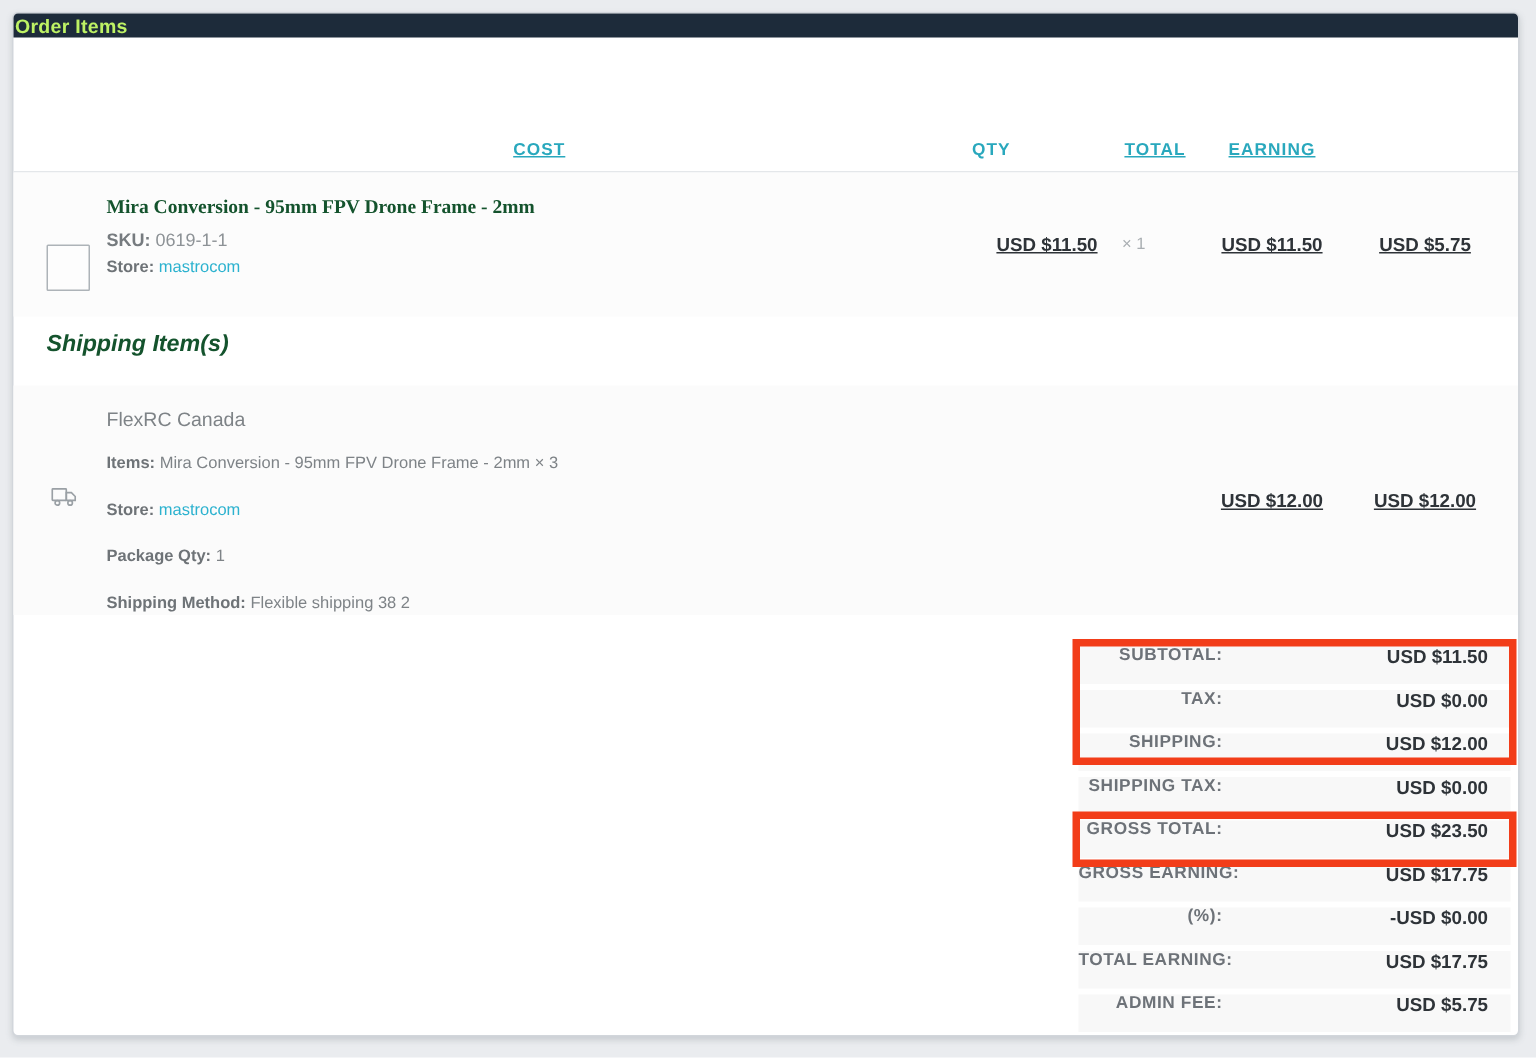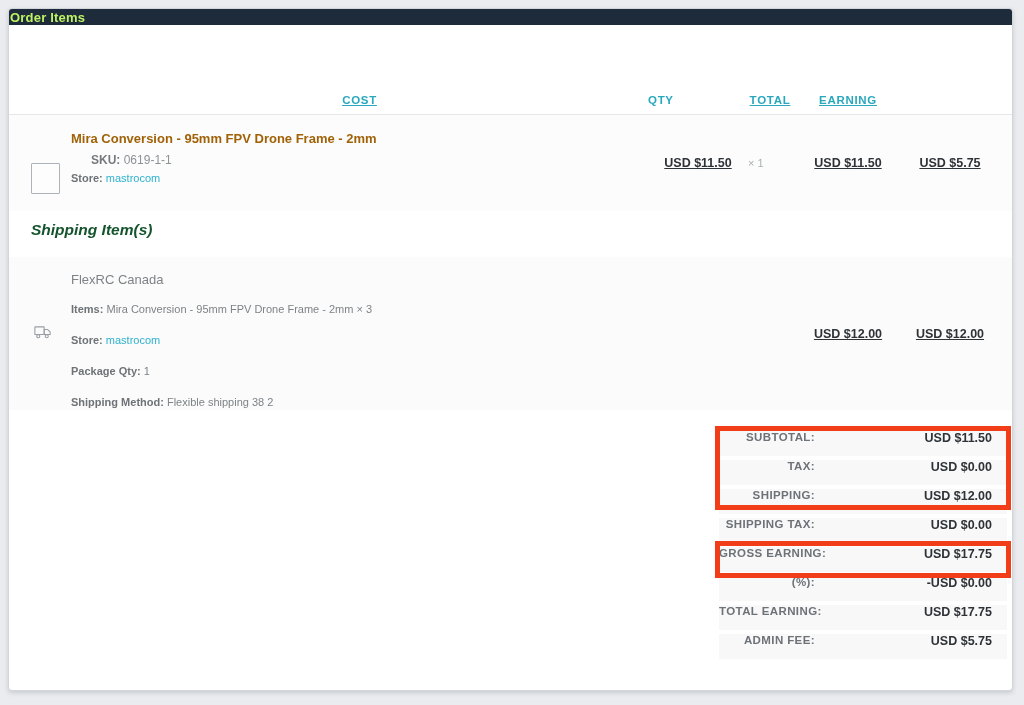--- a/index.html
+++ b/index.html
@@ -66,30 +66,31 @@
   .thumb {
     width: 29px; height: 31px;
     border: 1px solid #adb3b8;
     background: #fdfdfd;
     border-radius: 1px;
     align-self: start;
     margin-top: 31px;
   }
   .item-details { align-self: start; padding-top: 14px; }
   .item-link {
-    color: #a16207;
+    color: #14532d;
     font-size: 13px;
     font-weight: 600;
     text-decoration: none;
     display: inline-block;
     margin-bottom: 7px;
     cursor: pointer;
+    font-family: Liberation Serif, serif;
   }
   .meta-line { font-size: 12px; color: #8d9296; margin-bottom: 5px; }
-  .meta-line b { color: #767b7f; margin-left: 20px; }
+  .meta-line b { color: #767b7f; }
   .store-line { font-size: 11px; color: #6e7377; font-weight: bold; margin-top: 3px; }
   .store-link { color: #2cb2cf; font-weight: normal; text-decoration: none; cursor: pointer; }
   .money { font-size: 12.5px; font-weight: bold; color: #2e3338; white-space: nowrap; }
   .qty-val { font-size: 11px; color: #a9aeb2; }
 
   .ship-heading {
     position: absolute;
     left: 22px; top: 196px;
     color: #14532d;
     font-size: 15.5px;
@@ -236,20 +237,24 @@
       </div>
       <div class="totals-row">
         <div class="totals-label">SHIPPING:</div>
         <div class="totals-value">USD $12.00</div>
       </div>
       <div class="totals-row">
         <div class="totals-label">SHIPPING TAX:</div>
         <div class="totals-value">USD $0.00</div>
       </div>
       <div class="totals-row">
+        <div class="totals-label">GROSS TOTAL:</div>
+        <div class="totals-value">USD $23.50</div>
+      </div>
+      <div class="totals-row">
         <div class="totals-label">GROSS EARNING:</div>
         <div class="totals-value">USD $17.75</div>
       </div>
       <div class="totals-row">
         <div class="totals-label">(%):</div>
         <div class="totals-value">-USD $0.00</div>
       </div>
       <div class="totals-row">
         <div class="totals-label">TOTAL EARNING:</div>
         <div class="totals-value">USD $17.75</div>

